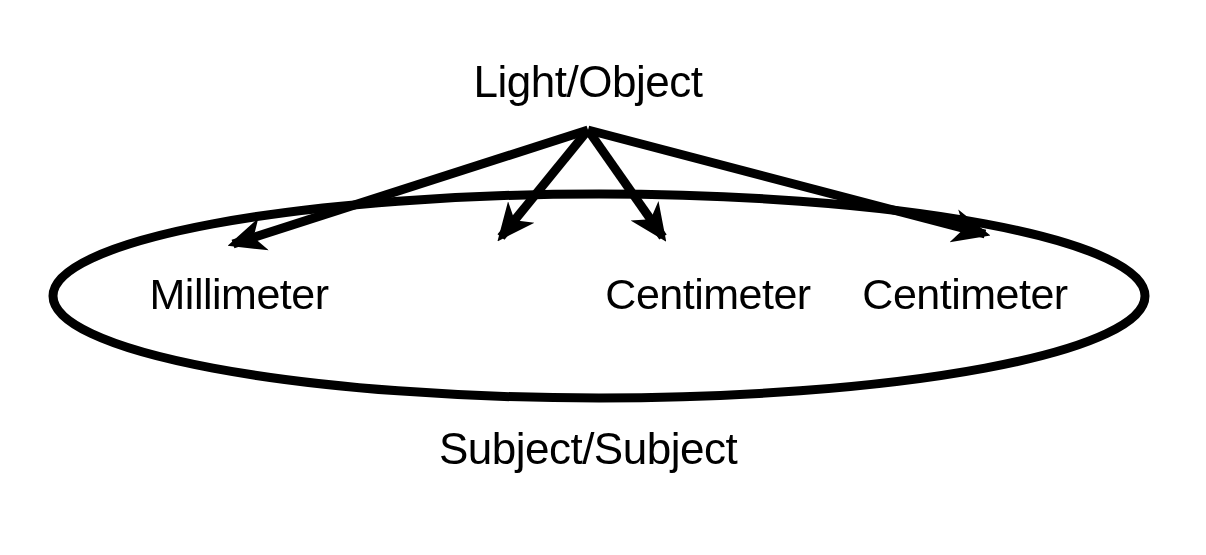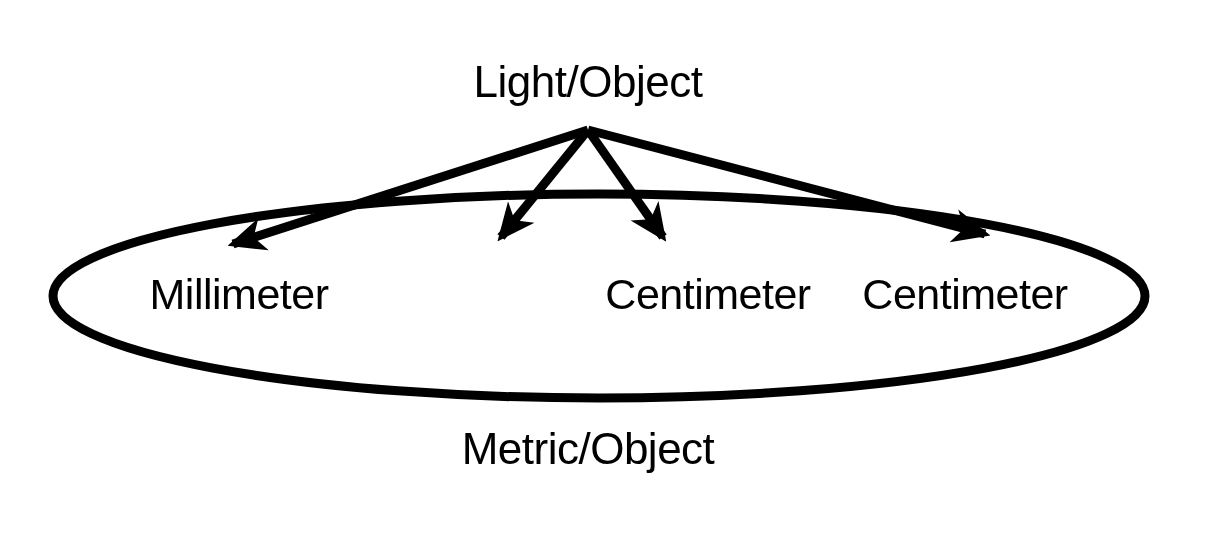--- a/index.html
+++ b/index.html
@@ -63,15 +63,15 @@
 
   <div class="label label-top">Light/Object</div>
 
   <div class="label label-km">Millimeter</div>
 
 
   <div class="label label-cm">Centimeter</div>
 
   <div class="label label-mm">Centimeter</div>
 
-  <div class="label label-bottom">Metric/Object</div>
+  <div class="label label-bottom">Subject/Subject</div>
 
 </div>
 
 </body></html>

